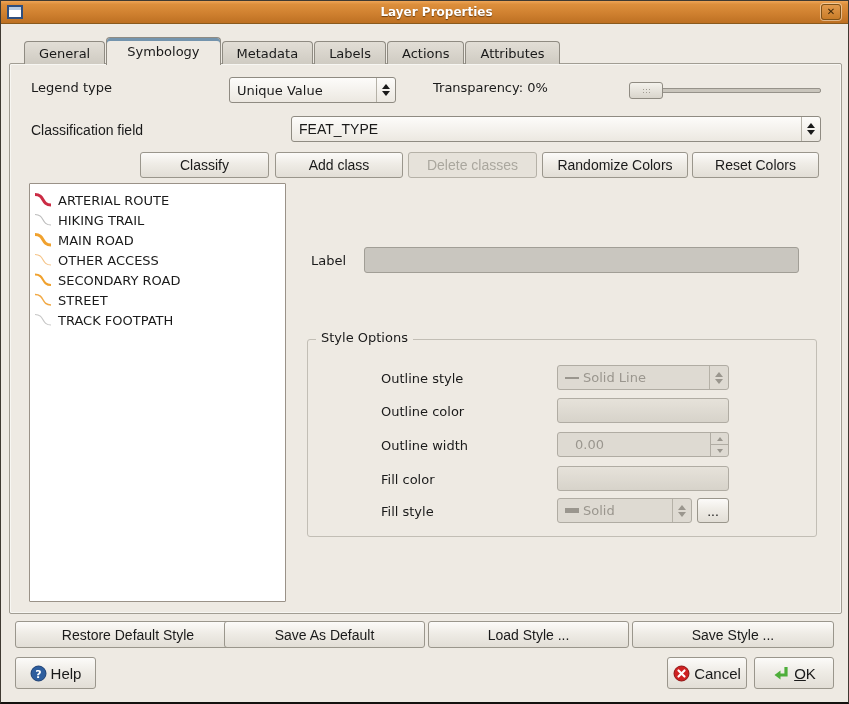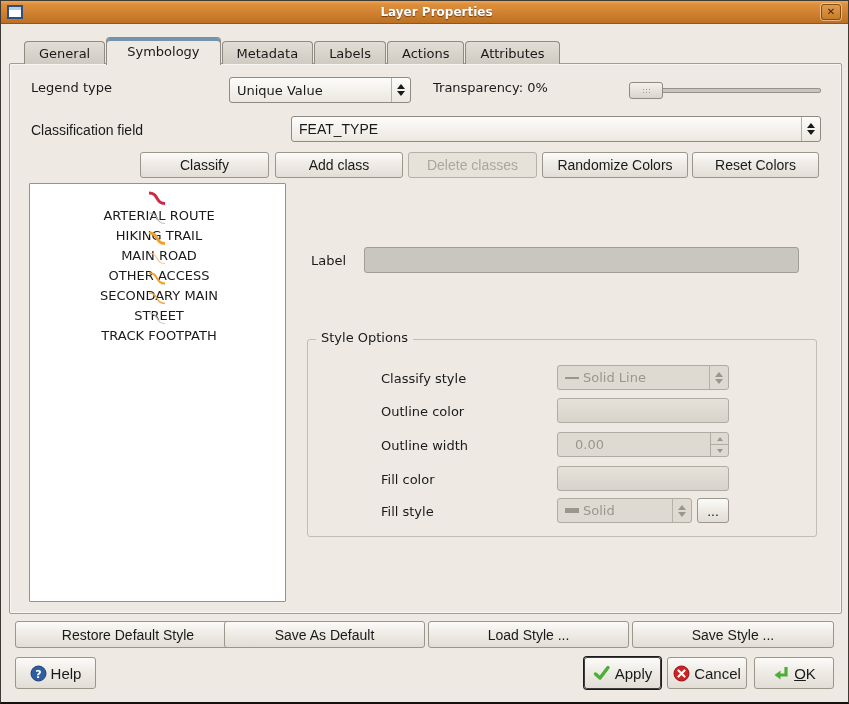--- a/index.html
+++ b/index.html
@@ -93,21 +93,21 @@
     border:1px solid #8f8b82;border-radius:3px;
   }
   .slider .grip{position:absolute;left:12px;top:5px;width:9px;height:7px;
     background-image:radial-gradient(#a09c93 1px,transparent 1px);background-size:3px 3px;}
   
   .listbox{
     position:absolute;left:28px;top:182px;width:257px;height:419px;
     background:#fff;border:1px solid #9a9288;border-radius:1px;
     padding:4px 0 0 3px;z-index:2;overflow:hidden;
   }
-  .legend-row{display:flex;align-items:center;height:20px;flex-direction:column;}
+  .legend-row{display:flex;align-items:flex-end;height:20px;}
   .legend-row svg{flex:0 0 20px;margin-right:5px;}
   .legend-row .txt{font-size:13px;}
   
   .input-disabled{
     position:absolute;background:#c9c6bf;border:1px solid #a19e96;border-radius:3px;z-index:2;
   }
   
   .groupbox{
     position:absolute;left:306px;top:338px;width:510px;height:198px;
     border:1px solid #c2beb5;border-radius:3px;z-index:2;
@@ -170,21 +170,21 @@
         <span>Actions</span>
       </div>
     <div class="tab">
         <span>Attributes</span>
       </div>
   </div>
 
   <div class="frame"></div>
 
   <div class="label" style="left:30px;top:79px;">Legend type</div>
-  <div class="combo" style="left:228px;top:76px;width:182px;">
+  <div class="combo" style="left:228px;top:76px;width:167px;">
     <span>Unique Value</span>
     <span class="arrows">
         <span class="tri-up"></span>
         <span class="tri-down"></span>
       </span>
   </div>
   <div class="label" style="left:432px;top:79px;">Transparency: 0%</div>
   <div class="slider">
     <div class="groove"></div>
     <div class="handle">
@@ -239,21 +239,21 @@
     <div class="legend-row">
       <svg width="20" height="17" viewBox="0 0 20 17">
           <path d="M2,3.5 C12,3.5 8,14 18,14" fill="none" stroke="#f5c488" stroke-width="1.2"></path>
         </svg>
       <span class="txt">OTHER ACCESS</span>
     </div>
     <div class="legend-row">
       <svg width="20" height="17" viewBox="0 0 20 17">
           <path d="M2,3.5 C12,3.5 8,14 18,14" fill="none" stroke="#f0a12d" stroke-width="2"></path>
         </svg>
-      <span class="txt">SECONDARY MAIN</span>
+      <span class="txt">SECONDARY ROAD</span>
     </div>
     <div class="legend-row">
       <svg width="20" height="17" viewBox="0 0 20 17">
           <path d="M2,3.5 C12,3.5 8,14 18,14" fill="none" stroke="#f1a945" stroke-width="1.5"></path>
         </svg>
       <span class="txt">STREET</span>
     </div>
     <div class="legend-row">
       <svg width="20" height="17" viewBox="0 0 20 17">
           <path d="M2,3.5 C12,3.5 8,14 18,14" fill="none" stroke="#c6c6c6" stroke-width="1.2"></path>
@@ -262,21 +262,21 @@
     </div>
   </div>
 
   <div class="label" style="left:310px;top:252px;">Label</div>
   <div class="input-disabled" style="left:363px;top:246px;width:435px;height:26px;" title=""></div>
 
   <div class="groupbox">
     <span class="legend-title">Style Options</span>
   </div>
 
-  <div class="label" style="left:380px;top:370px;">Classify style</div>
+  <div class="label" style="left:380px;top:370px;">Outline style</div>
   <div class="combo disabled" style="left:556px;top:364px;width:172px;height:25px;">
     <span class="dash" style="width:14px;height:2px;"></span>
     <span>Solid Line</span>
     <span class="arrows">
         <span class="tri-up"></span>
         <span class="tri-down"></span>
       </span>
   </div>
 
   <div class="label" style="left:380px;top:403px;">Outline color</div>
@@ -325,26 +325,20 @@
     </div>
 
   <div class="btn footer-btn" style="left:14px;top:656px;width:81px;">
     <svg width="17" height="17" viewBox="0 0 17 17">
       <circle cx="8.5" cy="8.5" r="7.5" fill="#2e5e9e" stroke="#1c3f73"></circle>
       <text x="8.5" y="12.5" text-anchor="middle" font-size="11" font-weight="bold" fill="#ffffff" font-family="DejaVu Sans, sans-serif">?</text>
     </svg>
     <span>Help</span>
   </div>
 
-  <div class="btn footer-btn default-ring" style="left:583px;top:656px;width:77px;">
-    <svg width="18" height="16" viewBox="0 0 18 16">
-      <path d="M2.5,9 L7,13 L15,2.5" fill="none" stroke="#4eae3a" stroke-width="3.4" stroke-linecap="round" stroke-linejoin="round"></path>
-    </svg>
-    <span>Apply</span>
-  </div>
 
   <div class="btn footer-btn" style="left:666px;top:656px;width:80px;">
     <svg width="17" height="17" viewBox="0 0 17 17">
       <circle cx="8.5" cy="8.5" r="7.5" fill="#cf2222" stroke="#8e1414"></circle>
       <path d="M5.5,5.5 L11.5,11.5 M11.5,5.5 L5.5,11.5" stroke="#ffffff" stroke-width="2.2" stroke-linecap="round"></path>
     </svg>
     <span>Cancel</span>
   </div>
 
   <div class="btn footer-btn" style="left:753px;top:656px;width:80px;">

